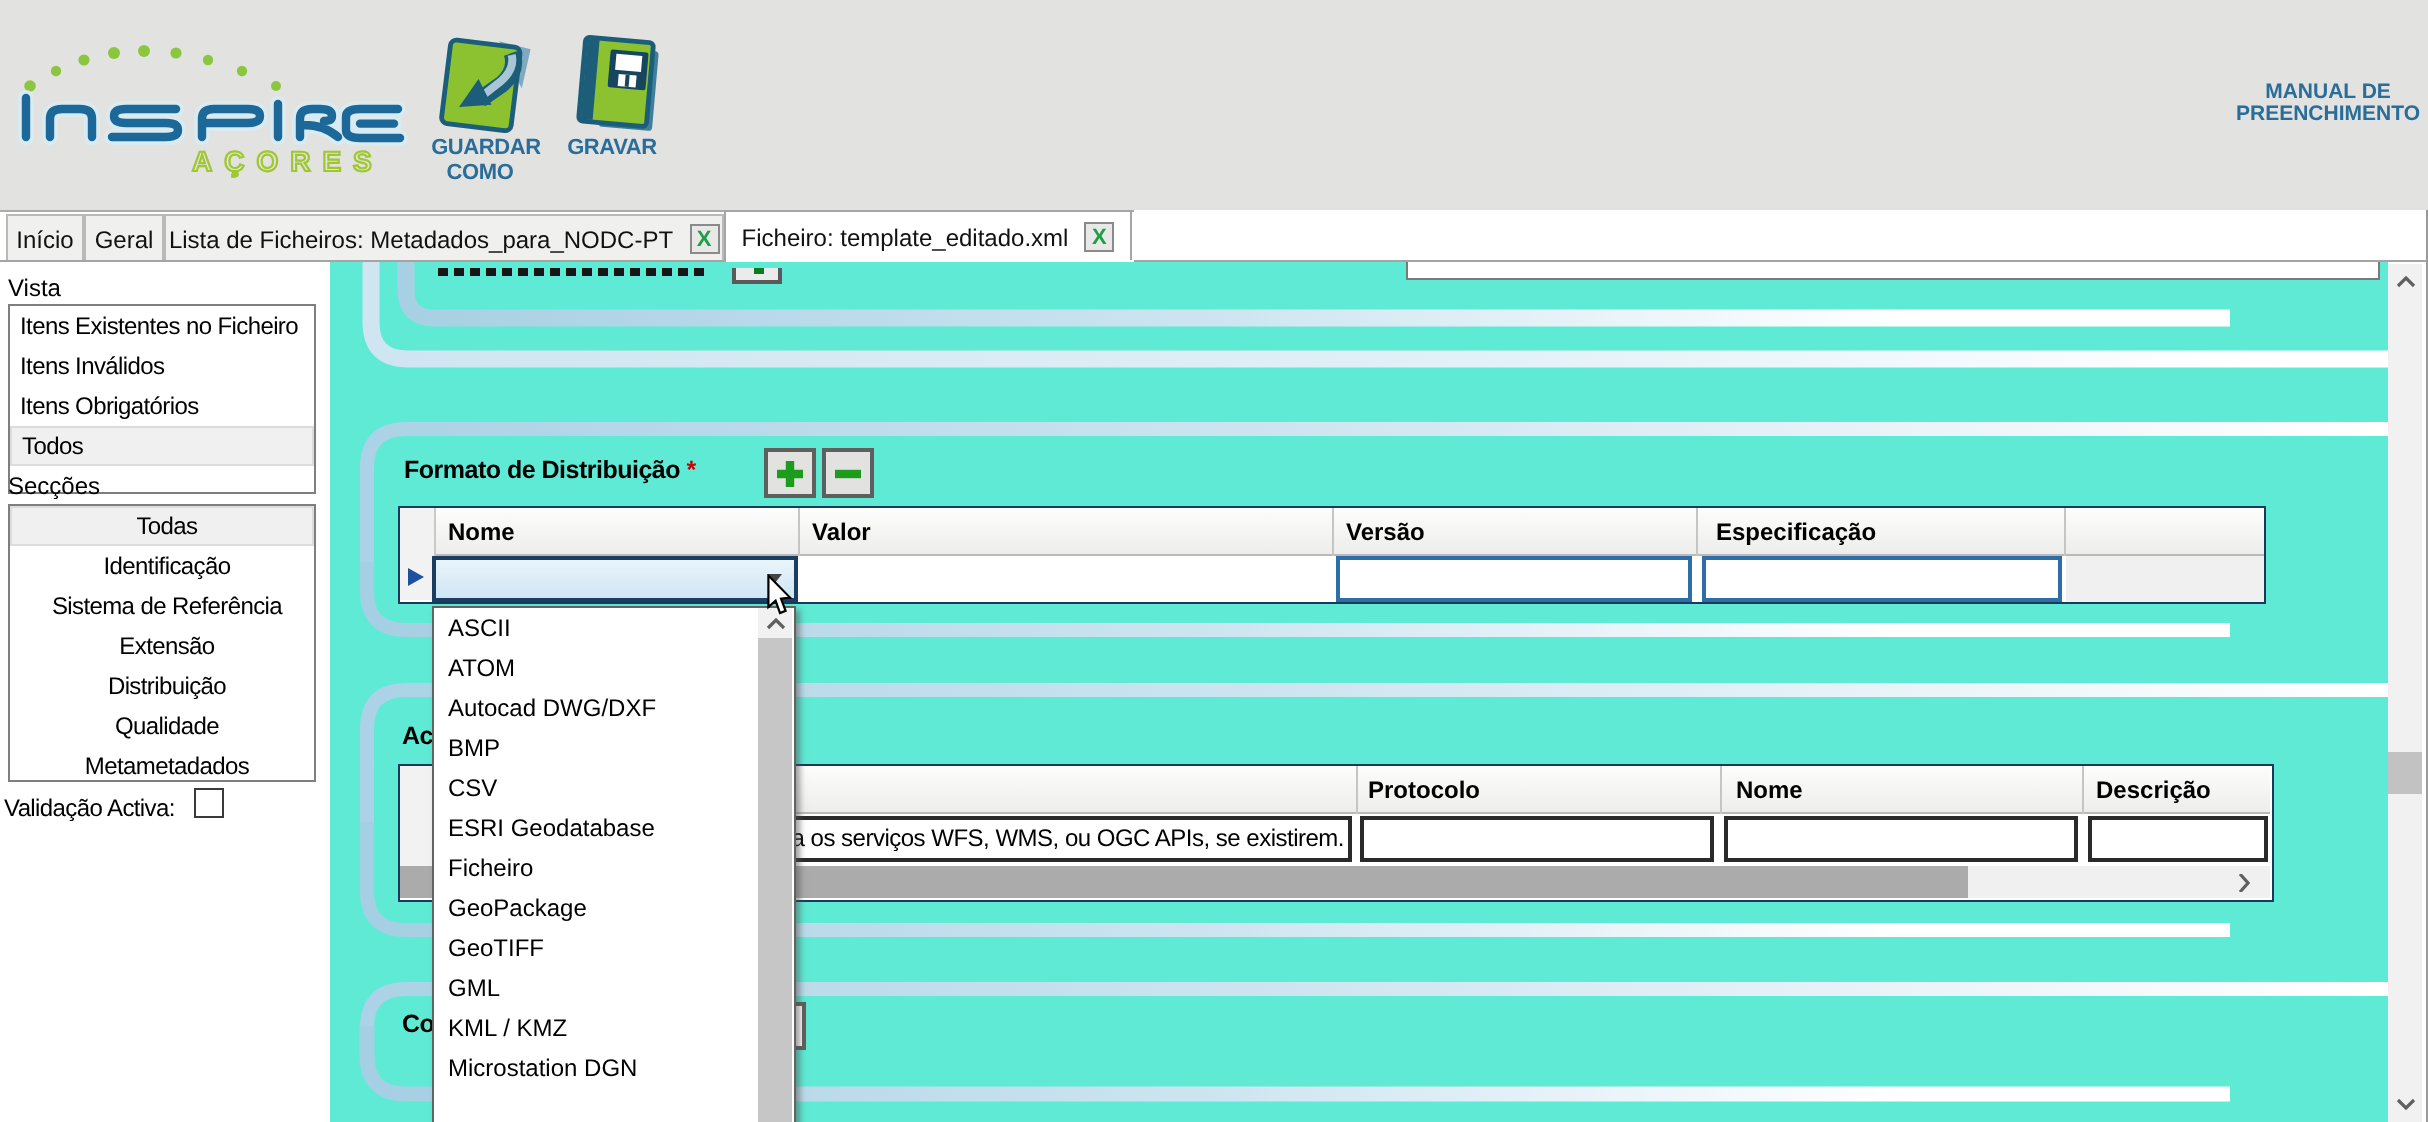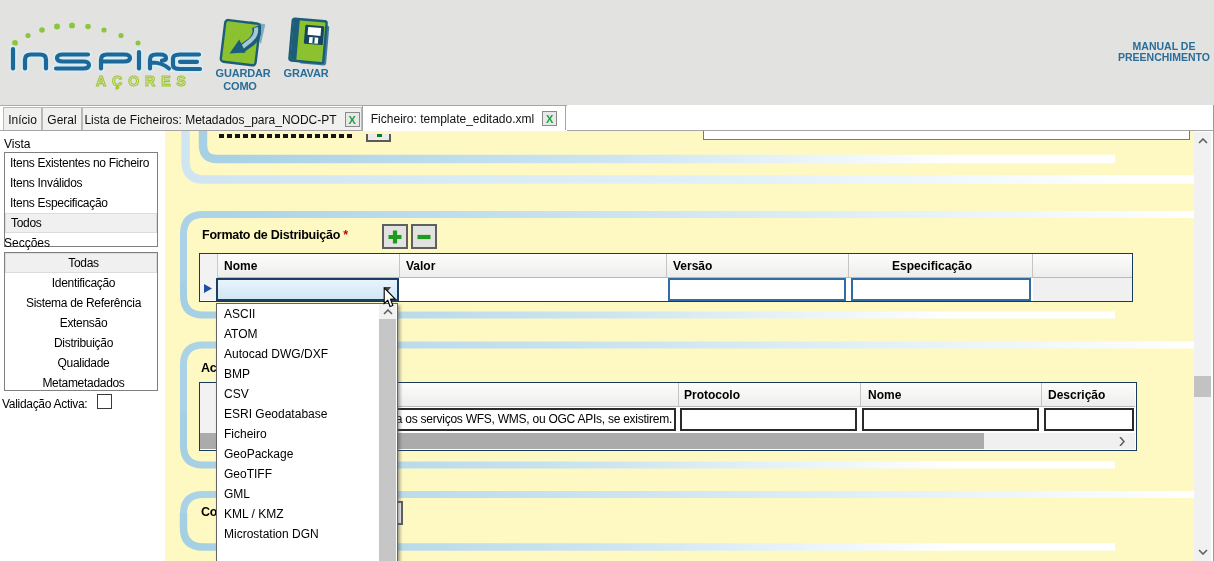--- a/index.html
+++ b/index.html
@@ -14,21 +14,21 @@
 #tabbot { position:absolute; left:0; top:130px; width:1214px; height:1px; background:#a5a5a5; }
 #tabbot2 { position:absolute; left:363px; top:130px; width:204px; height:2px; background:#fff; }
 .xbtn { width:15px; height:15px; border:1px solid #8a8a8a; background:#e8e8e6;
   color:#1e9e46; font-size:11px; font-weight:bold; display:inline-flex;
   align-items:center; justify-content:center; margin-left:8px; }
 #sidebar { position:absolute; left:0; top:131px; width:165px; height:430px; background:#fff; }
 .sblabel { position:absolute; font-size:12px; color:#000; }
 .listbox { position:absolute; left:4px; width:154px; border:1px solid #7f7f7f; background:#fff; }
 .li { height:20px; line-height:20px; padding-left:5px; font-size:12px; letter-spacing:-0.3px; color:#000; white-space:nowrap; }
 .li.sel { background:#f0f0f0; border:1px solid #dcdcdc; height:20px; line-height:18px; }
-#content { position:absolute; left:165px; top:131px; width:1029px; height:430px; overflow:hidden; background:#fef9c3; }
+#content { position:absolute; left:165px; top:131px; width:1029px; height:430px; overflow:hidden; background:#5eead4; }
 
 .gtitle { position:absolute; font-size:12.5px; font-weight:bold; letter-spacing:-0.25px; color:#000; white-space:nowrap; }
 .red { color:#cc0000; }
 .pmbtn { position:absolute; width:26px; height:25px; background:#e2e2e0; border:2px solid #5f5f5f;
   display:flex; align-items:center; justify-content:center; }
 .hdrcell { position:absolute; font-size:12px; color:#000;font-weight:bold; }
 .focuscell { position:absolute; border:2px solid #2e6da6; background:#fff; }
 .blkcell { position:absolute; border:2px solid #2a2a2a; background:#fff; }
 #dropdown { position:absolute; left:51px; top:172px; width:182px; height:600px;
   background:#fff; border:1px solid #636363; box-shadow:2px 2px 3px rgba(80,80,80,.55); z-index:20; }
@@ -52,21 +52,21 @@
 <div id="logo" class="abs" style="left:0;top:0;width:210px;height:105px;"></div>
 <div class="abs" style="left:196px;top:10px;width:150px;height:95px;" id="icons"></div>
 <div class="abs" style="left:1118px; top:41px; width:92px; text-align:center;
   font-size:10.5px; font-weight:bold; color:#2a6d99; line-height:11px;">MANUAL DE<br>PREENCHIMENTO</div>
 
 <div id="sidebar">
   <div class="sblabel" style="left:4px; top:6px;">Vista</div>
   <div class="listbox" style="top:21px; height:95px;">
     <div class="li">Itens Existentes no Ficheiro</div>
     <div class="li">Itens Inválidos</div>
-    <div class="li">Itens Especificação</div>
+    <div class="li">Itens Obrigatórios</div>
     <div class="li sel">Todos</div>
   </div>
   <div class="sblabel" style="left:4px; top:105px;">Secções</div>
   <div class="listbox" style="top:121px; height:139px;text-align:center;">
     <div class="li sel">Todas</div>
     <div class="li">Identificação</div>
     <div class="li">Sistema de Referência</div>
     <div class="li">Extensão</div>
     <div class="li">Distribuição</div>
     <div class="li">Qualidade</div>
@@ -136,21 +136,21 @@
 
     <div class="abs" style="left:0; top:0; width:18px; height:46px; background:#f2f2f2; border-right:1px solid #c9c9c9;"></div>
     <svg class="abs" style="left:4px; top:30px;" width="9" height="9">
         <path d="M0 0 L8 4.5 L0 9 Z" fill="#1e50a0"></path>
       </svg>
 
     <div class="abs" style="left:18px; top:0; width:914px; height:24px; background:linear-gradient(#fdfdfd,#ededeb); border-bottom:1px solid #b9b9b9;"></div>
     <div class="hdrcell" style="left:24px; top:5px;">Nome</div>
     <div class="hdrcell" style="left:206px; top:5px;">Valor</div>
     <div class="hdrcell" style="left:473px; top:5px;">Versão</div>
-    <div class="hdrcell" style="left:658px; top:5px;margin-left:34px;">Especificação</div>
+    <div class="hdrcell" style="left:658px; top:5px;">Especificação</div>
     <div class="abs" style="left:199px; top:0; width:1px; height:24px; background:#c5c5c5;"></div>
     <div class="abs" style="left:466px; top:0; width:1px; height:24px; background:#c5c5c5;"></div>
     <div class="abs" style="left:648px; top:0; width:1px; height:24px; background:#c5c5c5;"></div>
     <div class="abs" style="left:832px; top:0; width:1px; height:24px; background:#c5c5c5;"></div>
 
     <div class="abs" style="left:16px; top:24px; width:183px; height:23px; border:2px solid #1b3d61; background:linear-gradient(#e9f4fb,#cfe6f4);"></div>
     <svg class="abs" style="left:184px; top:33px;" width="7" height="5">
         <path d="M0 0 L3.5 4.5 L7 0" fill="#444"></path>
       </svg>
     <div class="focuscell" style="left:468px; top:24px; width:178px; height:23px;"></div>

